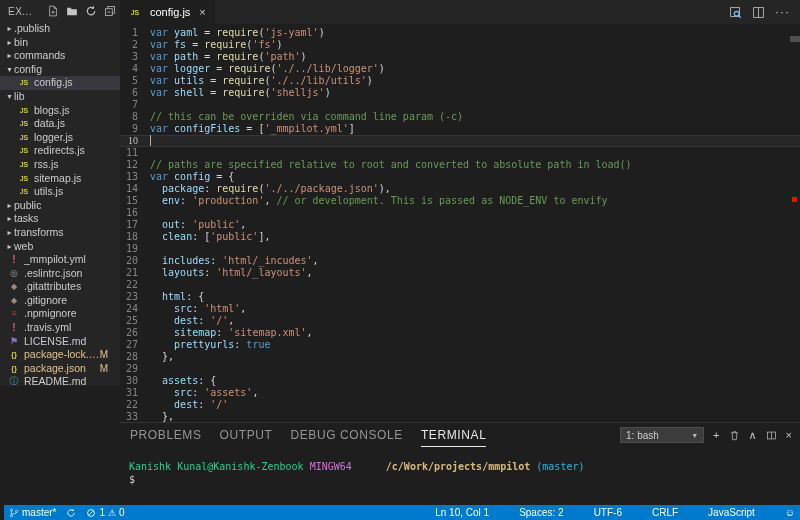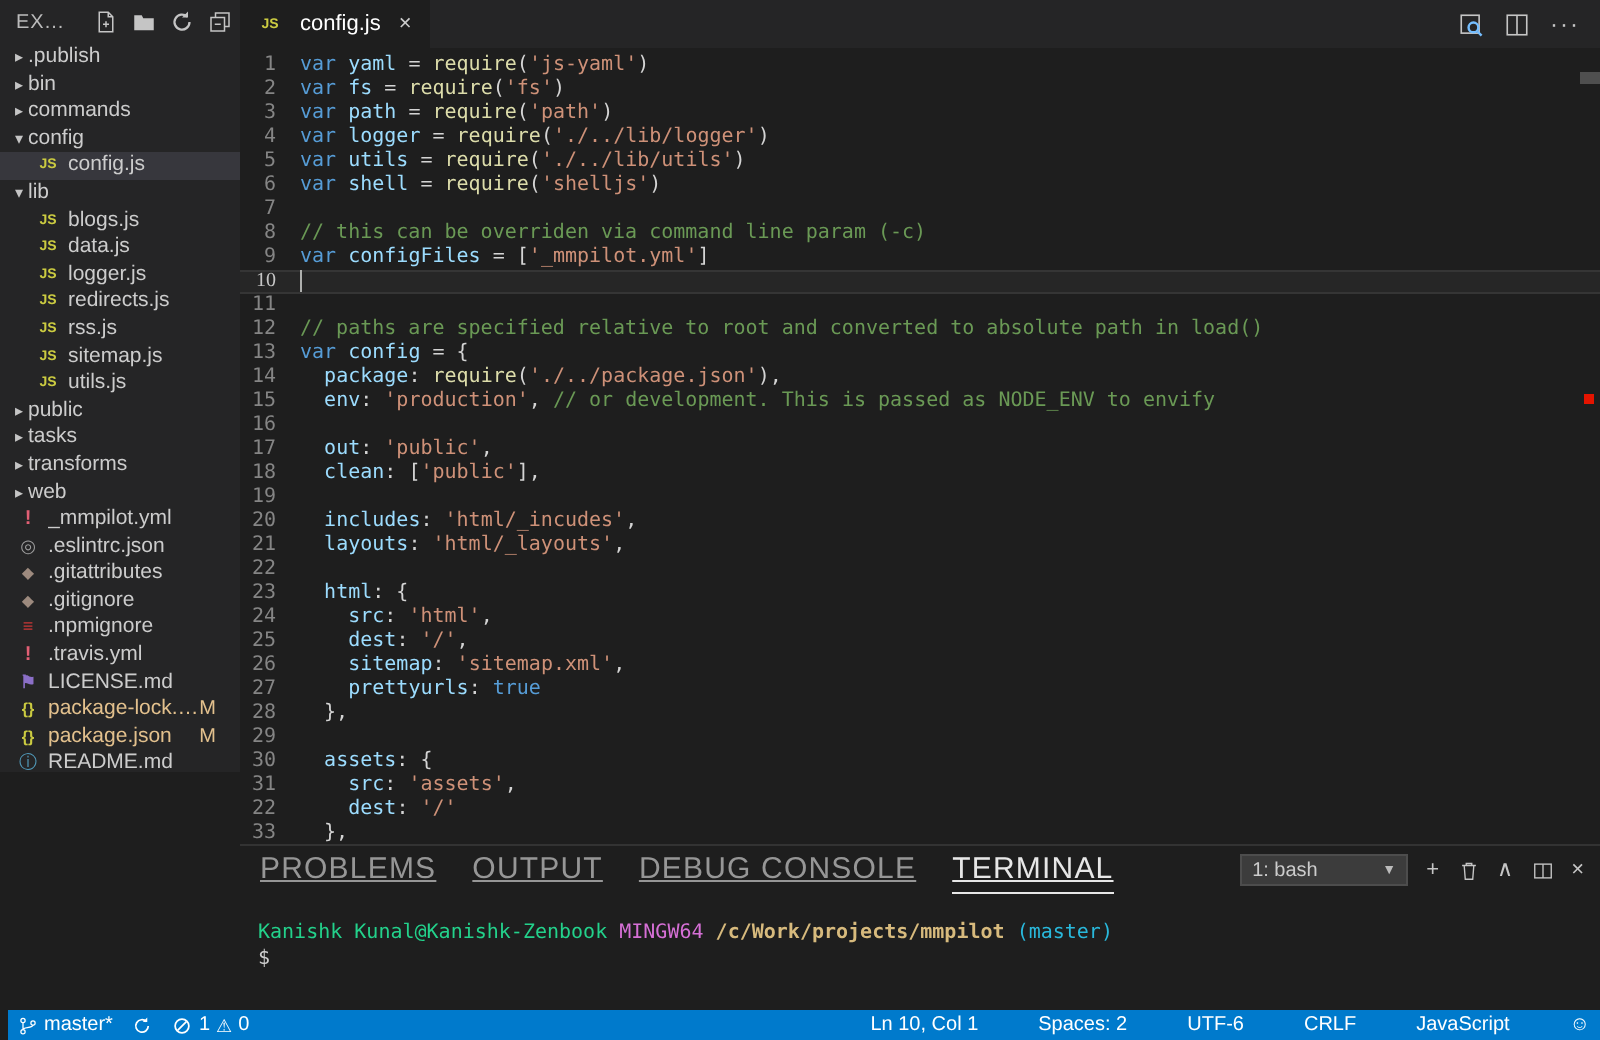--- a/index.html
+++ b/index.html
@@ -54,33 +54,33 @@
   .tk-f { color:#dcdcaa; } .tk-s { color:#ce9178; } .tk-c { color:#6a9955;text-align:center; }
   .tk-p { color:#d4d4d4; } .tk-b { color:#569cd6; }
   .cursor { display:inline-block; width:1px; height:11px; background:#aeafad; vertical-align:middle; }
   .ruler-error { position:absolute; right:3px; top:173px; width:5px; height:5px; background:#e51400; }
   .scroll-thumb { position:absolute; right:0; top:12px; width:10px; height:6px; background:#4f4f4f; }
 
   
   .panel { position:absolute; left:120px; top:422px; width:680px; height:83px; background:#1e1e1e;
            border-top:1px solid #333333; }
   .panel-header { display:flex; align-items:center; height:24px; padding-left:10px; }
-  .ptab { font-size:15px; letter-spacing:.6px; color:#969696; margin-right:18px; cursor:pointer;
-          height:24px; line-height:24px;text-decoration:underline; }
+  .ptab { font-size:12px; letter-spacing:.6px; color:#969696; margin-right:18px; cursor:pointer;
+          height:24px; line-height:24px; }
   .ptab.active { color:#e7e7e7; border-bottom:1px solid #e7e7e7; }
   .panel-right { margin-left:auto; display:flex; align-items:center; gap:9px; padding-right:8px; }
   .shell-select { display:flex; align-items:center; gap:6px; background:#3c3c3c; border:1px solid #4d4d4d;
                   color:#cccccc; font-size:10px; height:16px; padding:0 5px; width:84px; cursor:pointer; }
   .shell-select .arrow { margin-left:auto; font-size:7px; color:#bbbbbb; }
   .picon { color:#c5c5c5; font-size:11px; cursor:pointer; line-height:1; }
   .picon svg { width:11px; height:11px; display:block; }
   .terminal { padding:13px 0 0 9px; font-family:"DejaVu Sans Mono","Liberation Mono",monospace;
               font-size:10px; }
   .tline { height:13px; line-height:13px; white-space:pre; }
-  .tk-tg { color:#23d18b; } .tk-tm { color:#d670d6; } .tk-ty { color:#d7ba7d; font-weight:bold; }
+  .tk-tg { color:#23d18b; } .tk-tm { color:#d670d6; } .tk-ty { color:#d7ba7d; font-weight:bold;margin-left:28px; }
   .tk-tc { color:#29b8db; } .tk-tw { color:#cccccc; }
 
   
   .statusbar { position:absolute; left:4px; top:505px; width:800px; height:15px; background:#007acc;
                display:flex; align-items:center; color:#ffffff; font-size:10px;justify-content:flex-end; }
   .sb-item { display:flex; align-items:center; gap:3px; padding:0 5px; height:15px; cursor:pointer; }
   .sb-item svg { width:10px; height:10px; display:block; }
   .sb-left { display:flex; align-items:center; }
   .sb-right { margin-left:auto; display:flex; align-items:center; padding-right:4px;gap:20px; }
   .warn-glyph { font-size:9px; }

